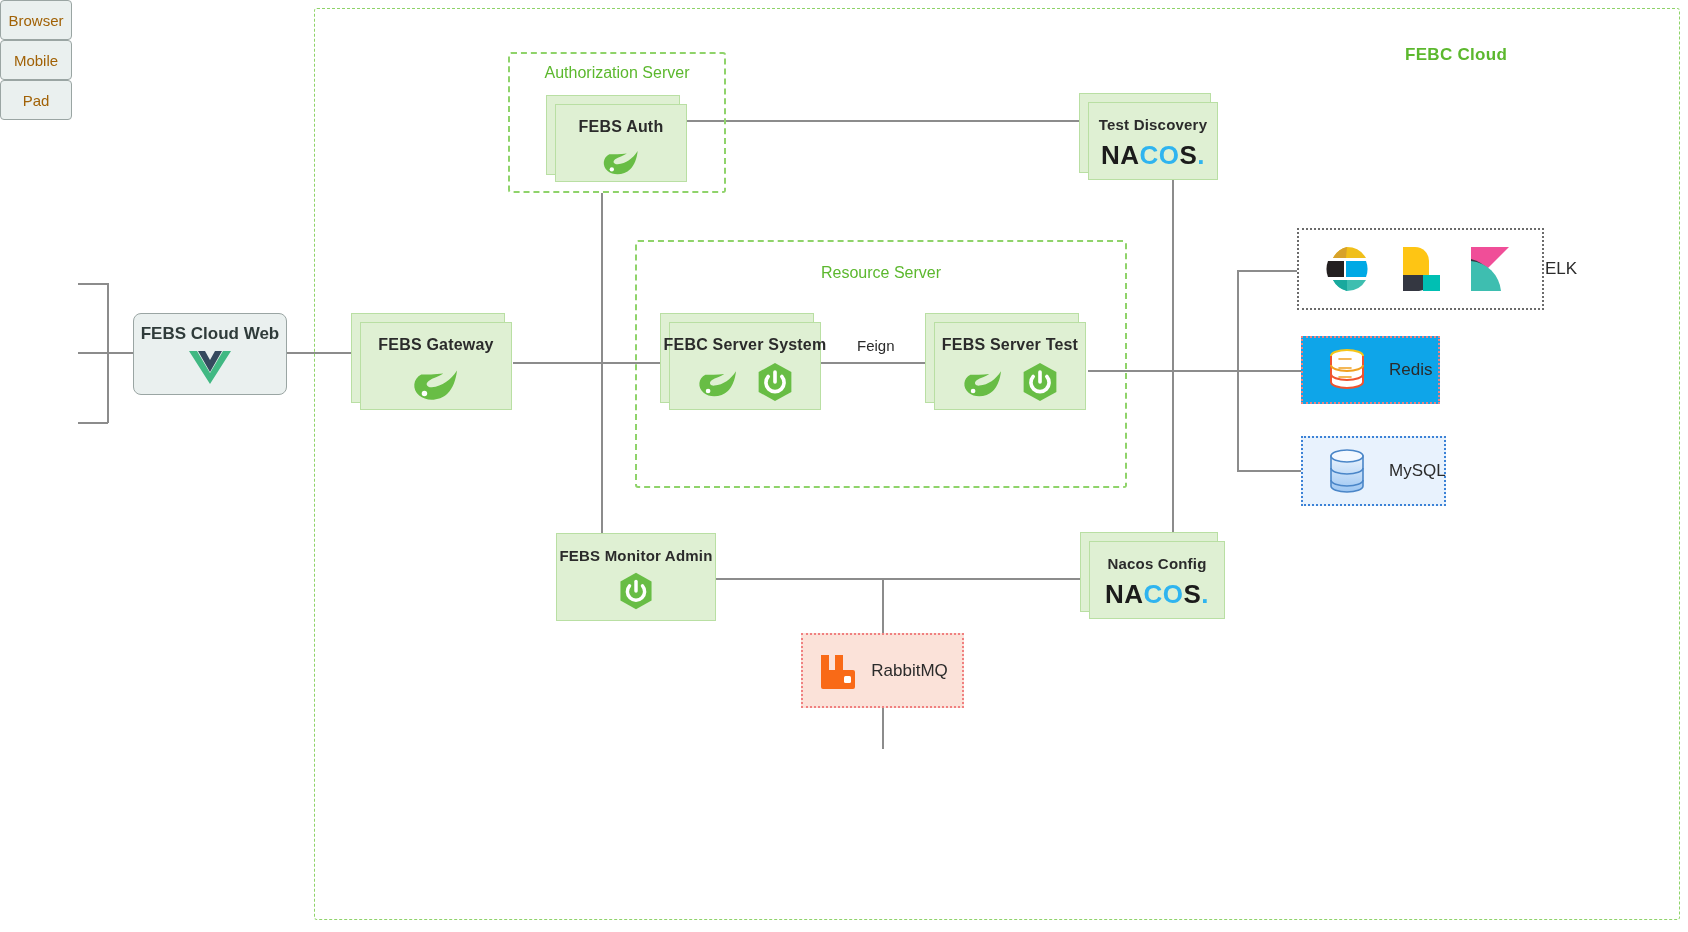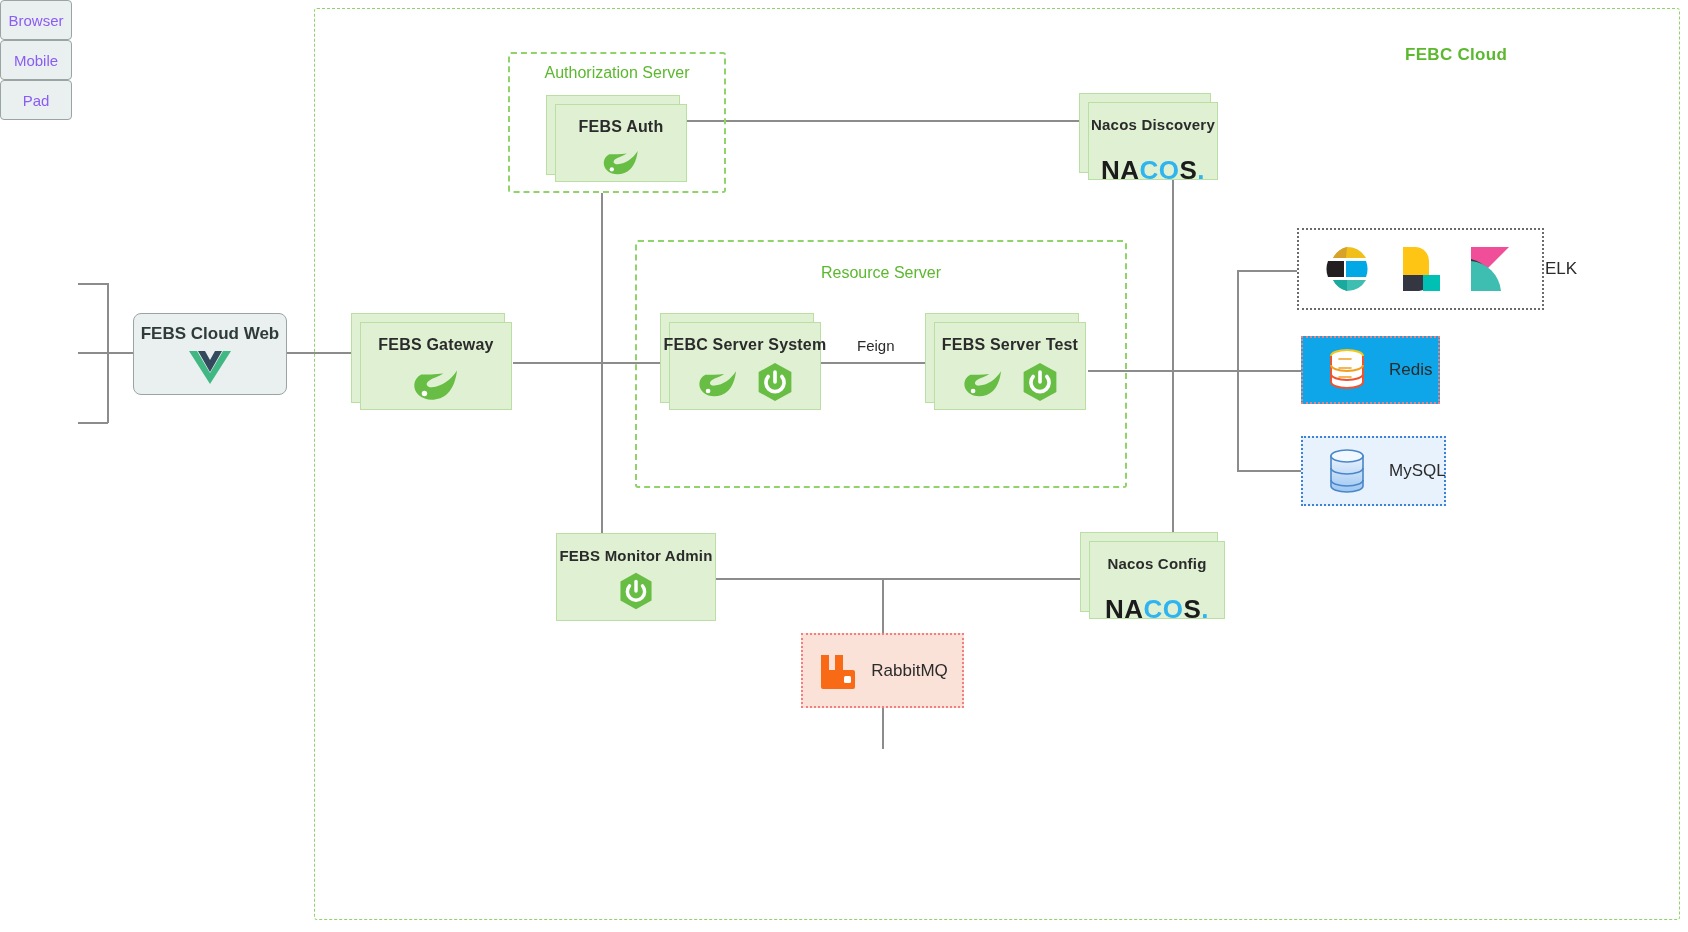--- a/index.html
+++ b/index.html
@@ -8,21 +8,21 @@
     font-family:"Liberation Sans","DejaVu Sans",sans-serif;
     width:1688px;height:932px;position:relative;overflow:hidden;
     color:#333;
   }
   #canvas{position:absolute;left:0;top:0;width:1688px;height:932px;}
 
   
   .client{
     background:#eaf0ef;border:1px solid #9aa5a3;border-radius:4px;
     display:flex;align-items:center;justify-content:center;
-    font-size:15px;color:#8b5cf6;font-weight:400;
+    font-size:15px;color:#a16207;font-weight:400;
   }
 
   
   .vuebox{
     background:#eaf0ef;border:1px solid #9aa5a3;border-radius:8px;
     display:flex;flex-direction:column;align-items:center;justify-content:center;
   }
   .vuebox .t{font-size:17px;color:#2f3b3a;margin-bottom:6px;font-weight:700;}
 
   
@@ -78,21 +78,21 @@
   
   .ln{position:absolute;background:#8c8c8c;}
   .lnh{height:1.6px;}
   .lnv{width:1.6px;}
 
   .edgelabel{position:absolute;font-size:15px;color:#2b2b2b;background:#fff;
              padding:0 6px;white-space:nowrap;}
 
   
   .nacos{display:flex;align-items:flex-end;font-weight:700;font-size:26px;
-         letter-spacing:.5px;line-height:1;margin-top:24px;}
+         letter-spacing:.5px;line-height:1;margin-top:9px;}
   .nacos .blk{color:#1b1b1b;}
   .nacos .cyn{color:#2fb4ef;}
   .nacos .dot{color:#2fb4ef;font-size:26px;}
   svg{display:block;}
 </style>
 </head>
 <body>
 
 <div id="canvas">
 
@@ -163,21 +163,21 @@
             <circle cx="13" cy="30" r="2.6" fill="#fff"></circle>
           </svg>
         </span>
       </div>
     </div>
   </div>
 
   <div class="svc" style="left:1079px;top:93px;width:130px;height:78px;">
     <div class="back"></div>
     <div class="front">
-      <div class="ttl" style="font-weight:600;font-size:15px;">Nacos Discovery</div>
+      <div class="ttl" style="font-weight:600;font-size:15px;">Test Discovery</div>
       <div class="nacos">
         <span class="blk">NA</span>
           <span class="cyn">CO</span>
           <span class="blk">S</span>
           <span class="dot">.</span>
       </div>
     </div>
   </div>
 
   <div class="svc" style="left:351px;top:313px;width:152px;height:88px;">

